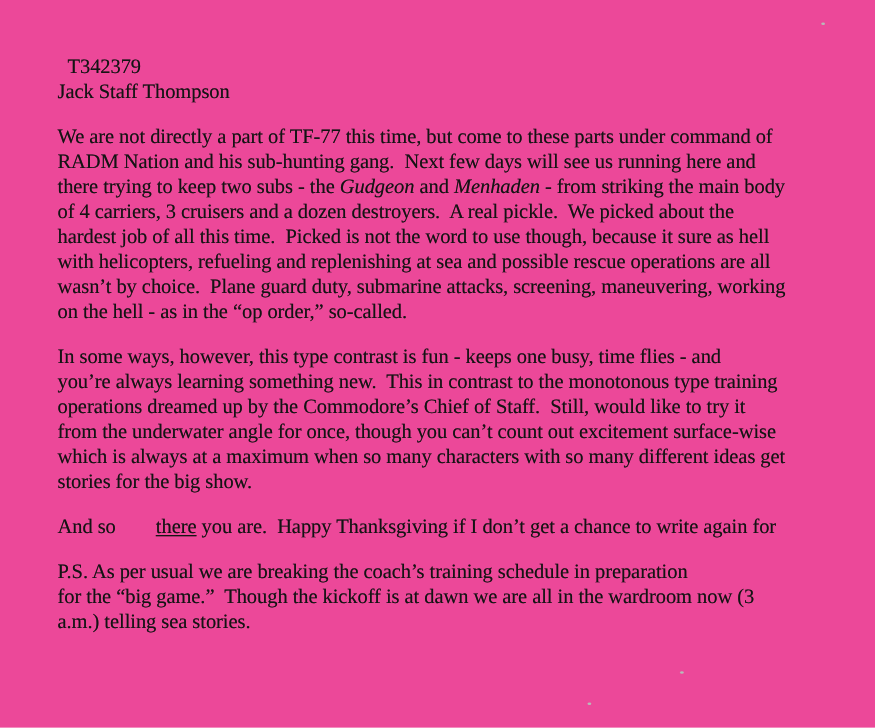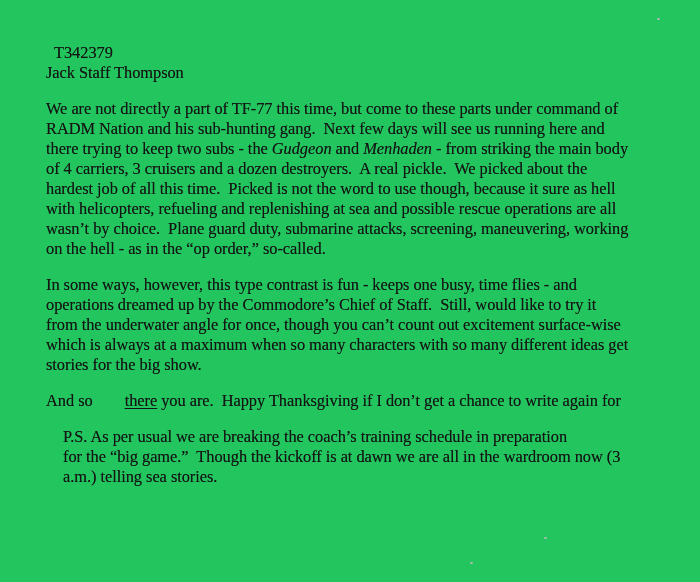--- a/index.html
+++ b/index.html
@@ -7,34 +7,34 @@
     width: 700px;
     height: 582px;
     position: relative;
     overflow: hidden;
     background: #ffffff;
     font-family: "Liberation Serif", "DejaVu Serif", serif;
   }
   .sheet {
     position: absolute;
     inset: 0;
-    background: #22c55e;
+    background: #ec4899;
   }
   .letter {
     position: absolute;
     left: 46px;
     top: 43px;
     width: 648px;
     color: #141414;
     font-size: 16.4px;
     letter-spacing: -0.05px;
     text-shadow: 0 0 0.5px rgba(20,20,20,0.55); 
   }
   .block { margin: 0 0 16px 0; }
-  .block:last-child { margin-bottom: 0; margin-left: 17px; }
+  .block:last-child { margin-bottom: 0; }
   
   .block[data-name="header"] .line:first-child { padding-left: 8px; }
   .line {
     height: 20px;
     line-height: 20px;
     white-space: pre;
   }
   .seg.i { font-style: italic; }
   .seg.u { text-decoration: underline; text-underline-offset: 2px; margin-left: 28px; }
   .speck {
@@ -59,20 +59,21 @@
         <div class="line" data-name="text-line"><span class="seg" data-name="text-segment">RADM Nation and his sub-hunting gang.  Next few days will see us running here and</span></div>
         <div class="line" data-name="text-line"><span class="seg" data-name="text-segment">there trying to keep two subs - the </span><span class="seg i" data-name="italic-text">Gudgeon</span><span class="seg" data-name="text-segment"> and </span><span class="seg i" data-name="italic-text">Menhaden</span><span class="seg" data-name="text-segment"> - from striking the main body</span></div>
         <div class="line" data-name="text-line"><span class="seg" data-name="text-segment">of 4 carriers, 3 cruisers and a dozen destroyers.  A real pickle.  We picked about the</span></div>
         <div class="line" data-name="text-line"><span class="seg" data-name="text-segment">hardest job of all this time.  Picked is not the word to use though, because it sure as hell</span></div>
         <div class="line" data-name="text-line"><span class="seg" data-name="text-segment">with helicopters, refueling and replenishing at sea and possible rescue operations are all</span></div>
         <div class="line" data-name="text-line"><span class="seg" data-name="text-segment">wasn’t by choice.  Plane guard duty, submarine attacks, screening, maneuvering, working</span></div>
         <div class="line" data-name="text-line"><span class="seg" data-name="text-segment">on the hell - as in the “op order,” so-called.</span></div>
       </div>
       <div class="block" data-name="paragraph-2">
         <div class="line" data-name="text-line"><span class="seg" data-name="text-segment">In some ways, however, this type contrast is fun - keeps one busy, time flies - and</span></div>
+        <div class="line" data-name="text-line"><span class="seg" data-name="text-segment">you’re always learning something new.  This in contrast to the monotonous type training</span></div>
         <div class="line" data-name="text-line"><span class="seg" data-name="text-segment">operations dreamed up by the Commodore’s Chief of Staff.  Still, would like to try it</span></div>
         <div class="line" data-name="text-line"><span class="seg" data-name="text-segment">from the underwater angle for once, though you can’t count out excitement surface-wise</span></div>
         <div class="line" data-name="text-line"><span class="seg" data-name="text-segment">which is always at a maximum when so many characters with so many different ideas get</span></div>
         <div class="line" data-name="text-line"><span class="seg" data-name="text-segment">stories for the big show.</span></div>
       </div>
       <div class="block" data-name="paragraph-3">
         <div class="line" data-name="text-line"><span class="seg" data-name="text-segment">And so </span><span class="seg u" data-name="underline-text">there</span><span class="seg" data-name="text-segment"> you are.  Happy Thanksgiving if I don’t get a chance to write again for</span></div>
       </div>
       <div class="block" data-name="postscript">
         <div class="line" data-name="text-line"><span class="seg" data-name="text-segment">P.S. As per usual we are breaking the coach’s training schedule in preparation</span></div>

